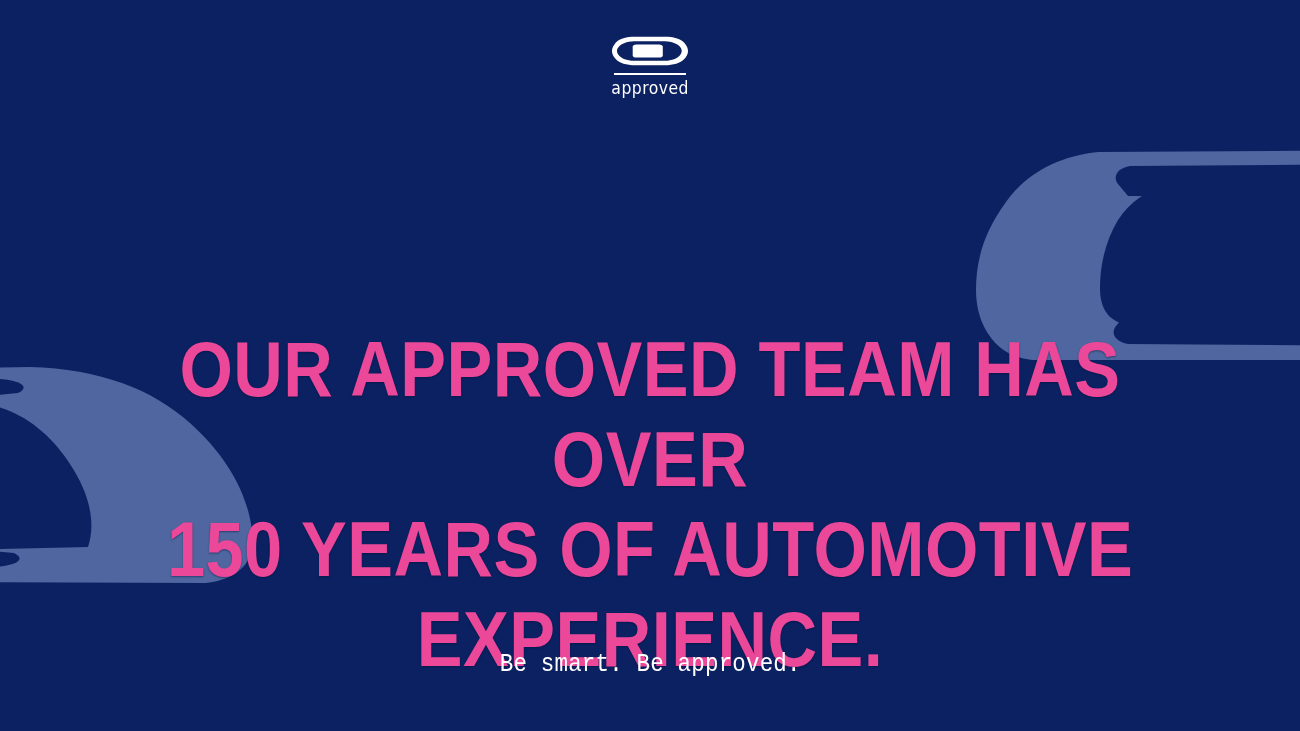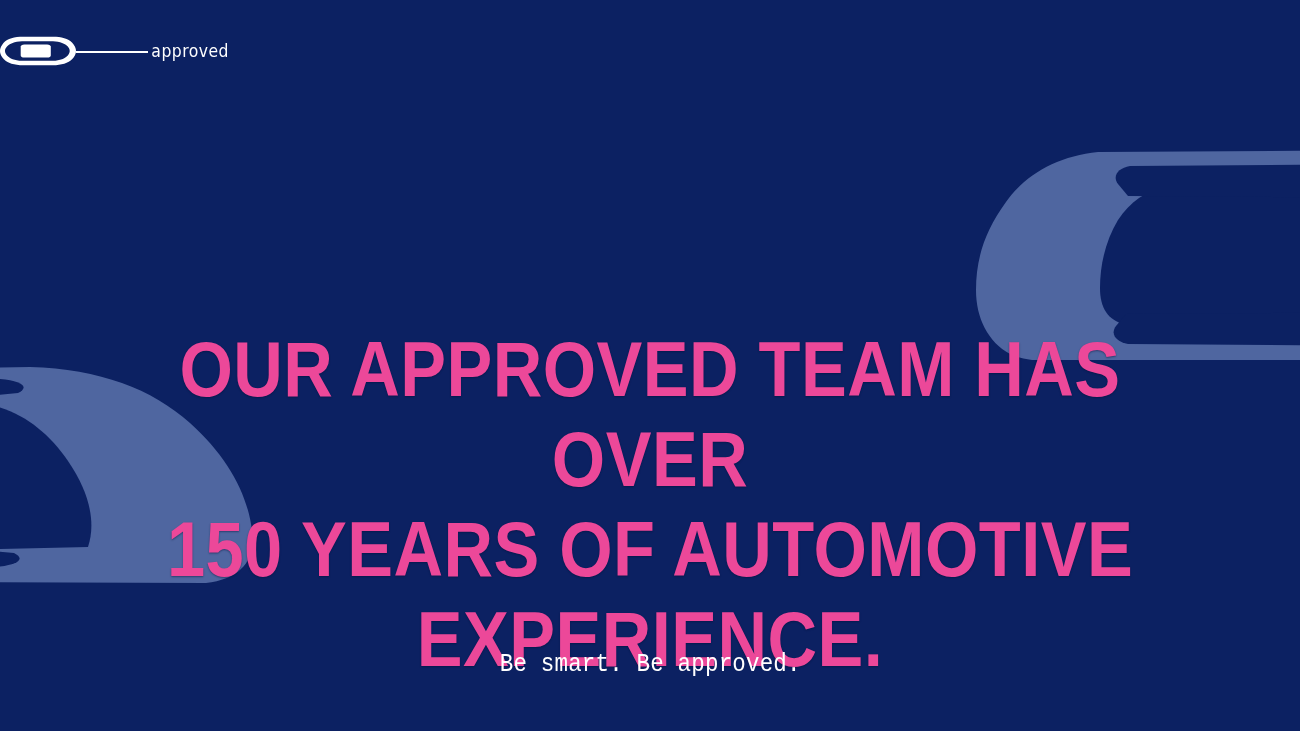--- a/index.html
+++ b/index.html
@@ -42,21 +42,21 @@
     height: 230px;
   }
 
   
   .logo-block {
     position: absolute;
     top: 36px;
     left: 0;
     right: 0;
     display: flex;
-    flex-direction: row;
+    flex-direction: column;
     align-items: center;
   }
   .logo-mark {
     width: 76px;
     height: 30px;
     display: block;
   }
   .logo-rule {
     width: 72px;
     height: 2px;

